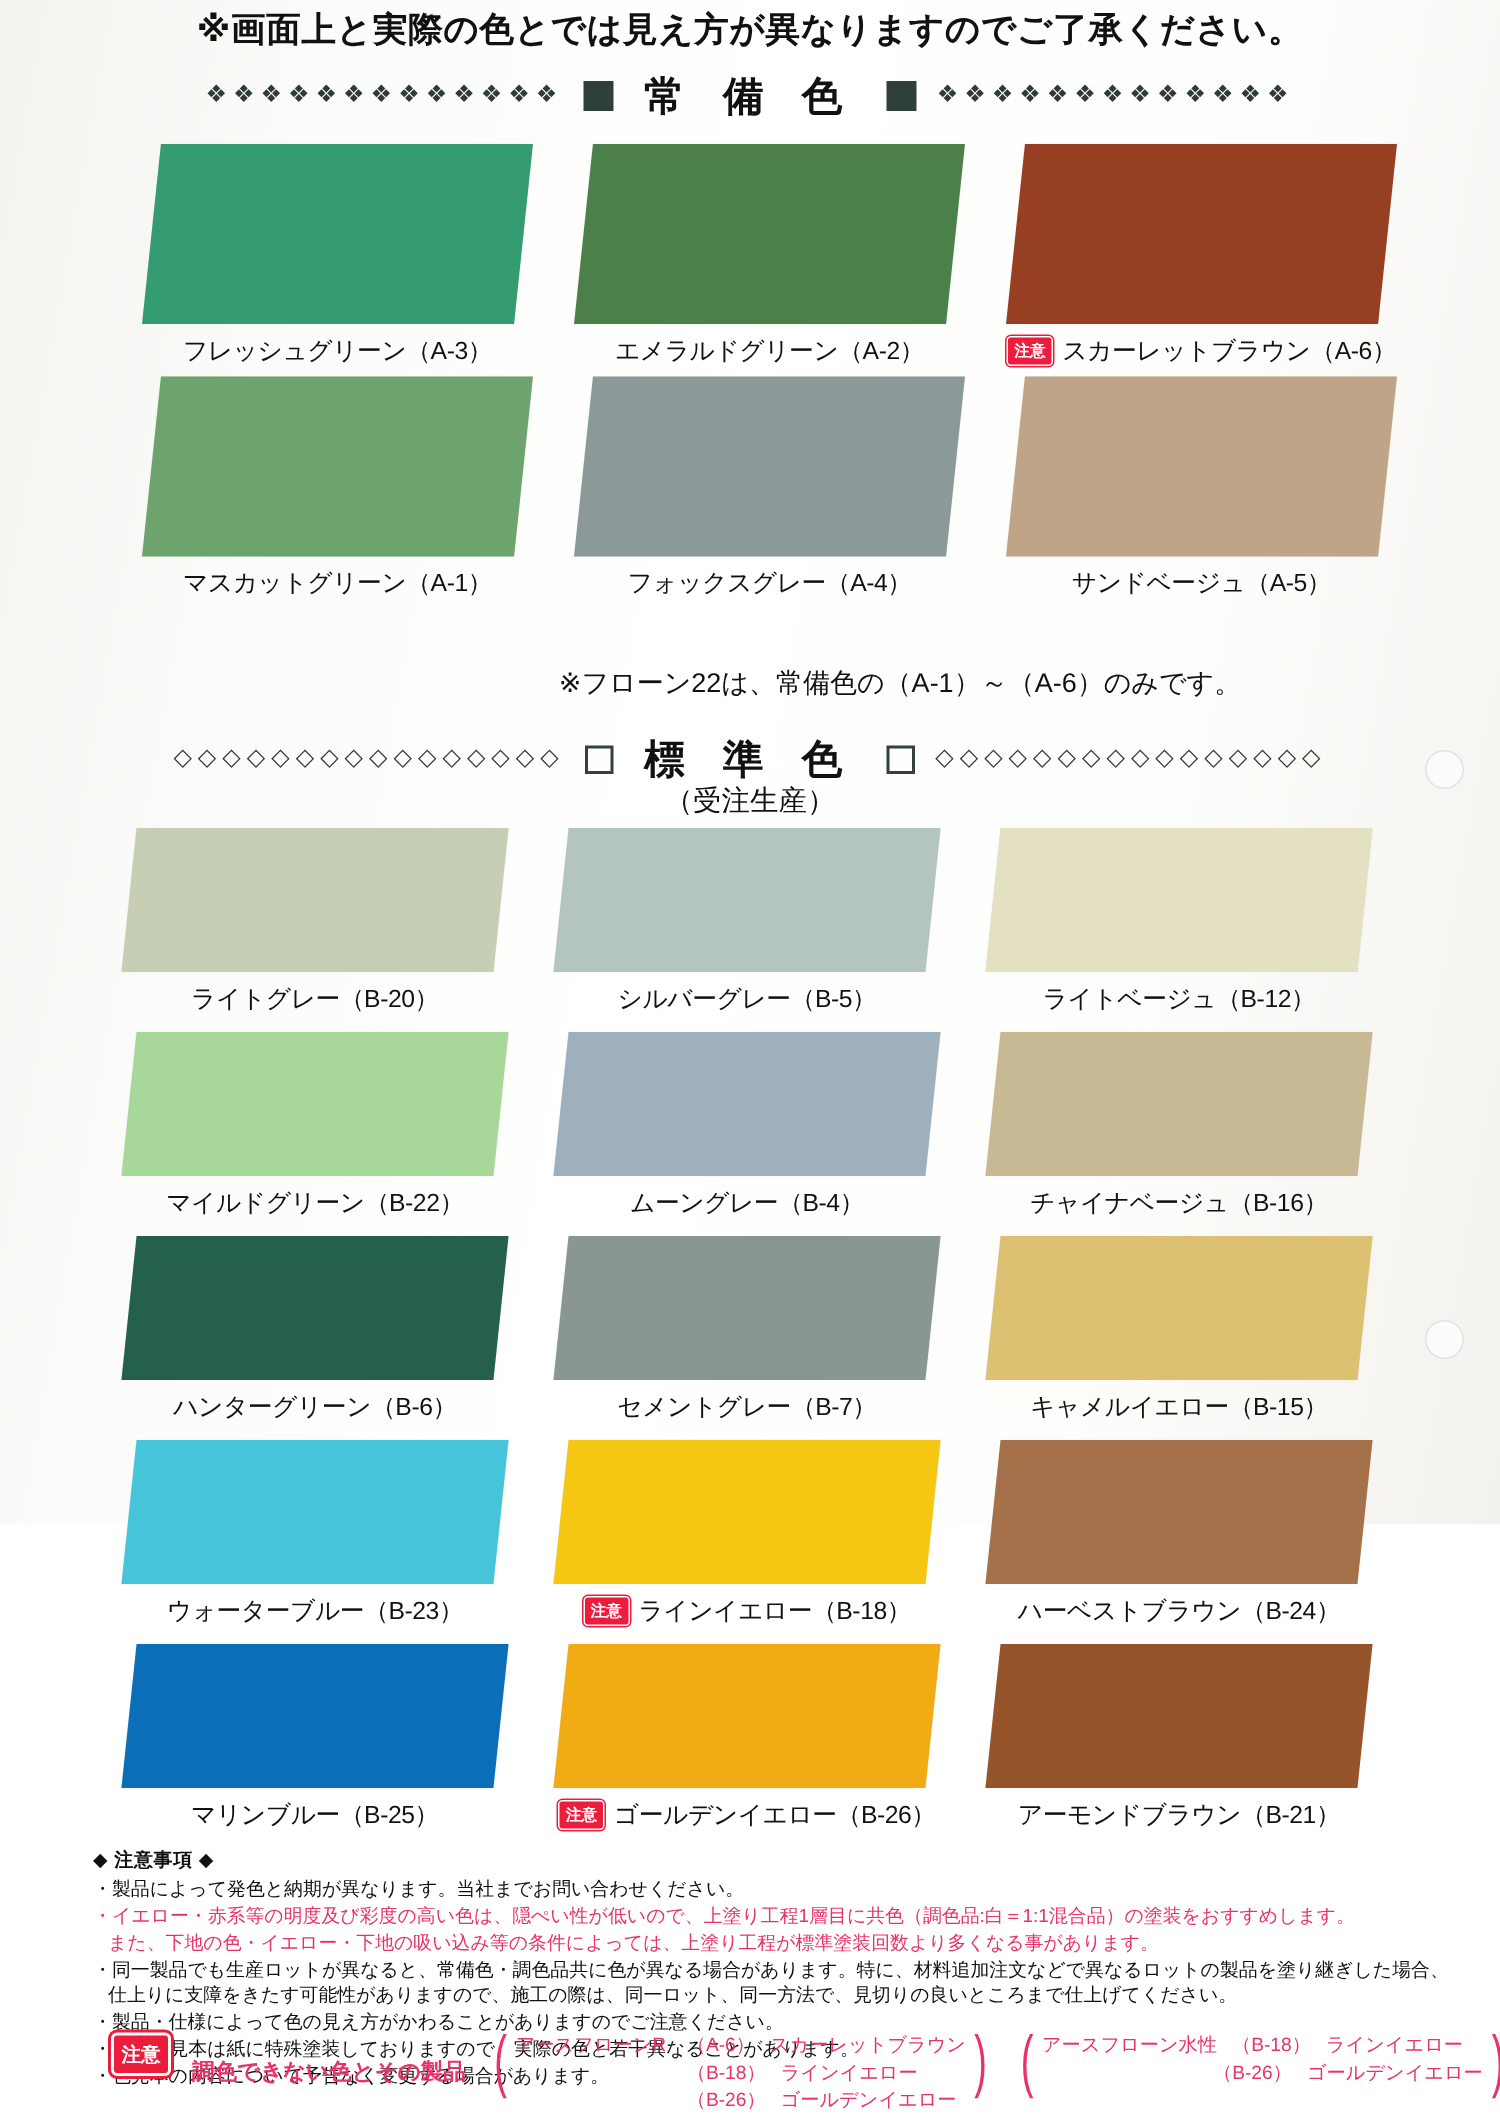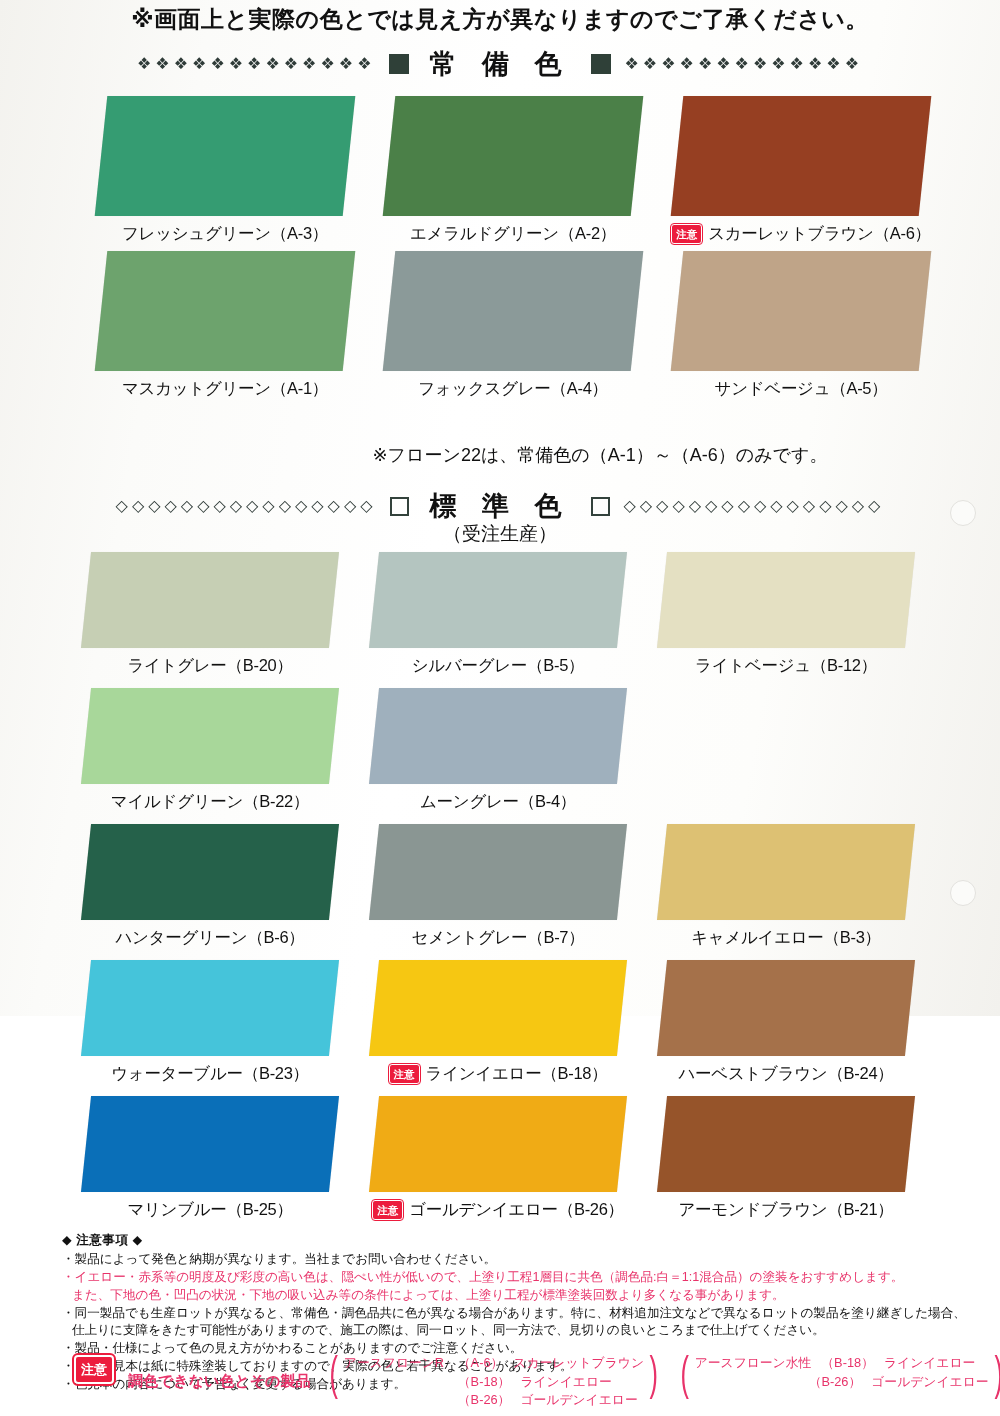--- a/index.html
+++ b/index.html
@@ -357,39 +357,45 @@
         <div class="label">
           <span>マイルドグリーン（B-22）</span>
         </div>
       </div>
       <div class="cell c1">
         <div class="chip" style="background:#9fb0bd;"></div>
         <div class="label">
           <span>ムーングレー（B-4）</span>
         </div>
       </div>
+      <div class="cell c2">
+        <div class="chip" style="background:#c8b995;"></div>
+        <div class="label">
+          <span>チャイナベージュ（B-16）</span>
+        </div>
+      </div>
     </div>
 
     <div class="row">
       <div class="cell c0">
         <div class="chip" style="background:#25614a;"></div>
         <div class="label">
           <span>ハンターグリーン（B-6）</span>
         </div>
       </div>
       <div class="cell c1">
         <div class="chip" style="background:#8a9693;"></div>
         <div class="label">
           <span>セメントグレー（B-7）</span>
         </div>
       </div>
       <div class="cell c2">
         <div class="chip" style="background:#ddc173;"></div>
         <div class="label">
-          <span>キャメルイエロー（B-3）</span>
+          <span>キャメルイエロー（B-15）</span>
         </div>
       </div>
     </div>
 
     <div class="row">
       <div class="cell c0">
         <div class="chip" style="background:#45c4da;"></div>
         <div class="label">
           <span>ウォーターブルー（B-23）</span>
         </div>
@@ -430,21 +436,21 @@
         </div>
       </div>
     </div>
 
   </div>
 
   <div class="footer">
     <div class="footer-head">◆ 注意事項 ◆</div>
     <span class="note-line">・製品によって発色と納期が異なります。当社までお問い合わせください。</span>
     <span class="note-line note-red">・イエロー・赤系等の明度及び彩度の高い色は、隠ぺい性が低いので、上塗り工程1層目に共色（調色品:白＝1:1混合品）の塗装をおすすめします。</span>
-    <span class="note-line note-red note-indent">また、下地の色・凹凸の状況・下地の吸い込み等の条件によっては、上塗り工程が標準塗装回数より多くなる事があります。</span>
+    <span class="note-line note-red note-indent">また、下地の色・イエロー・下地の吸い込み等の条件によっては、上塗り工程が標準塗装回数より多くなる事があります。</span>
     <span class="note-line">・同一製品でも生産ロットが異なると、常備色・調色品共に色が異なる場合があります。特に、材料追加注文などで異なるロットの製品を塗り継ぎした場合、</span>
     <span class="note-line note-indent">仕上りに支障をきたす可能性がありますので、施工の際は、同一ロット、同一方法で、見切りの良いところまで仕上げてください。</span>
     <span class="note-line">・製品・仕様によって色の見え方がかわることがありますのでご注意ください。</span>
     <span class="note-line">・この色見本は紙に特殊塗装しておりますので、実際の色と若干異なることがあります。</span>
     <span class="note-line">・色見本の内容について予告なく変更する場合があります。</span>
   </div>
 
   <div class="legend">
     <span class="chuui-lg">注意</span>
     <span class="legend-title">調色できない色とその製品</span>

